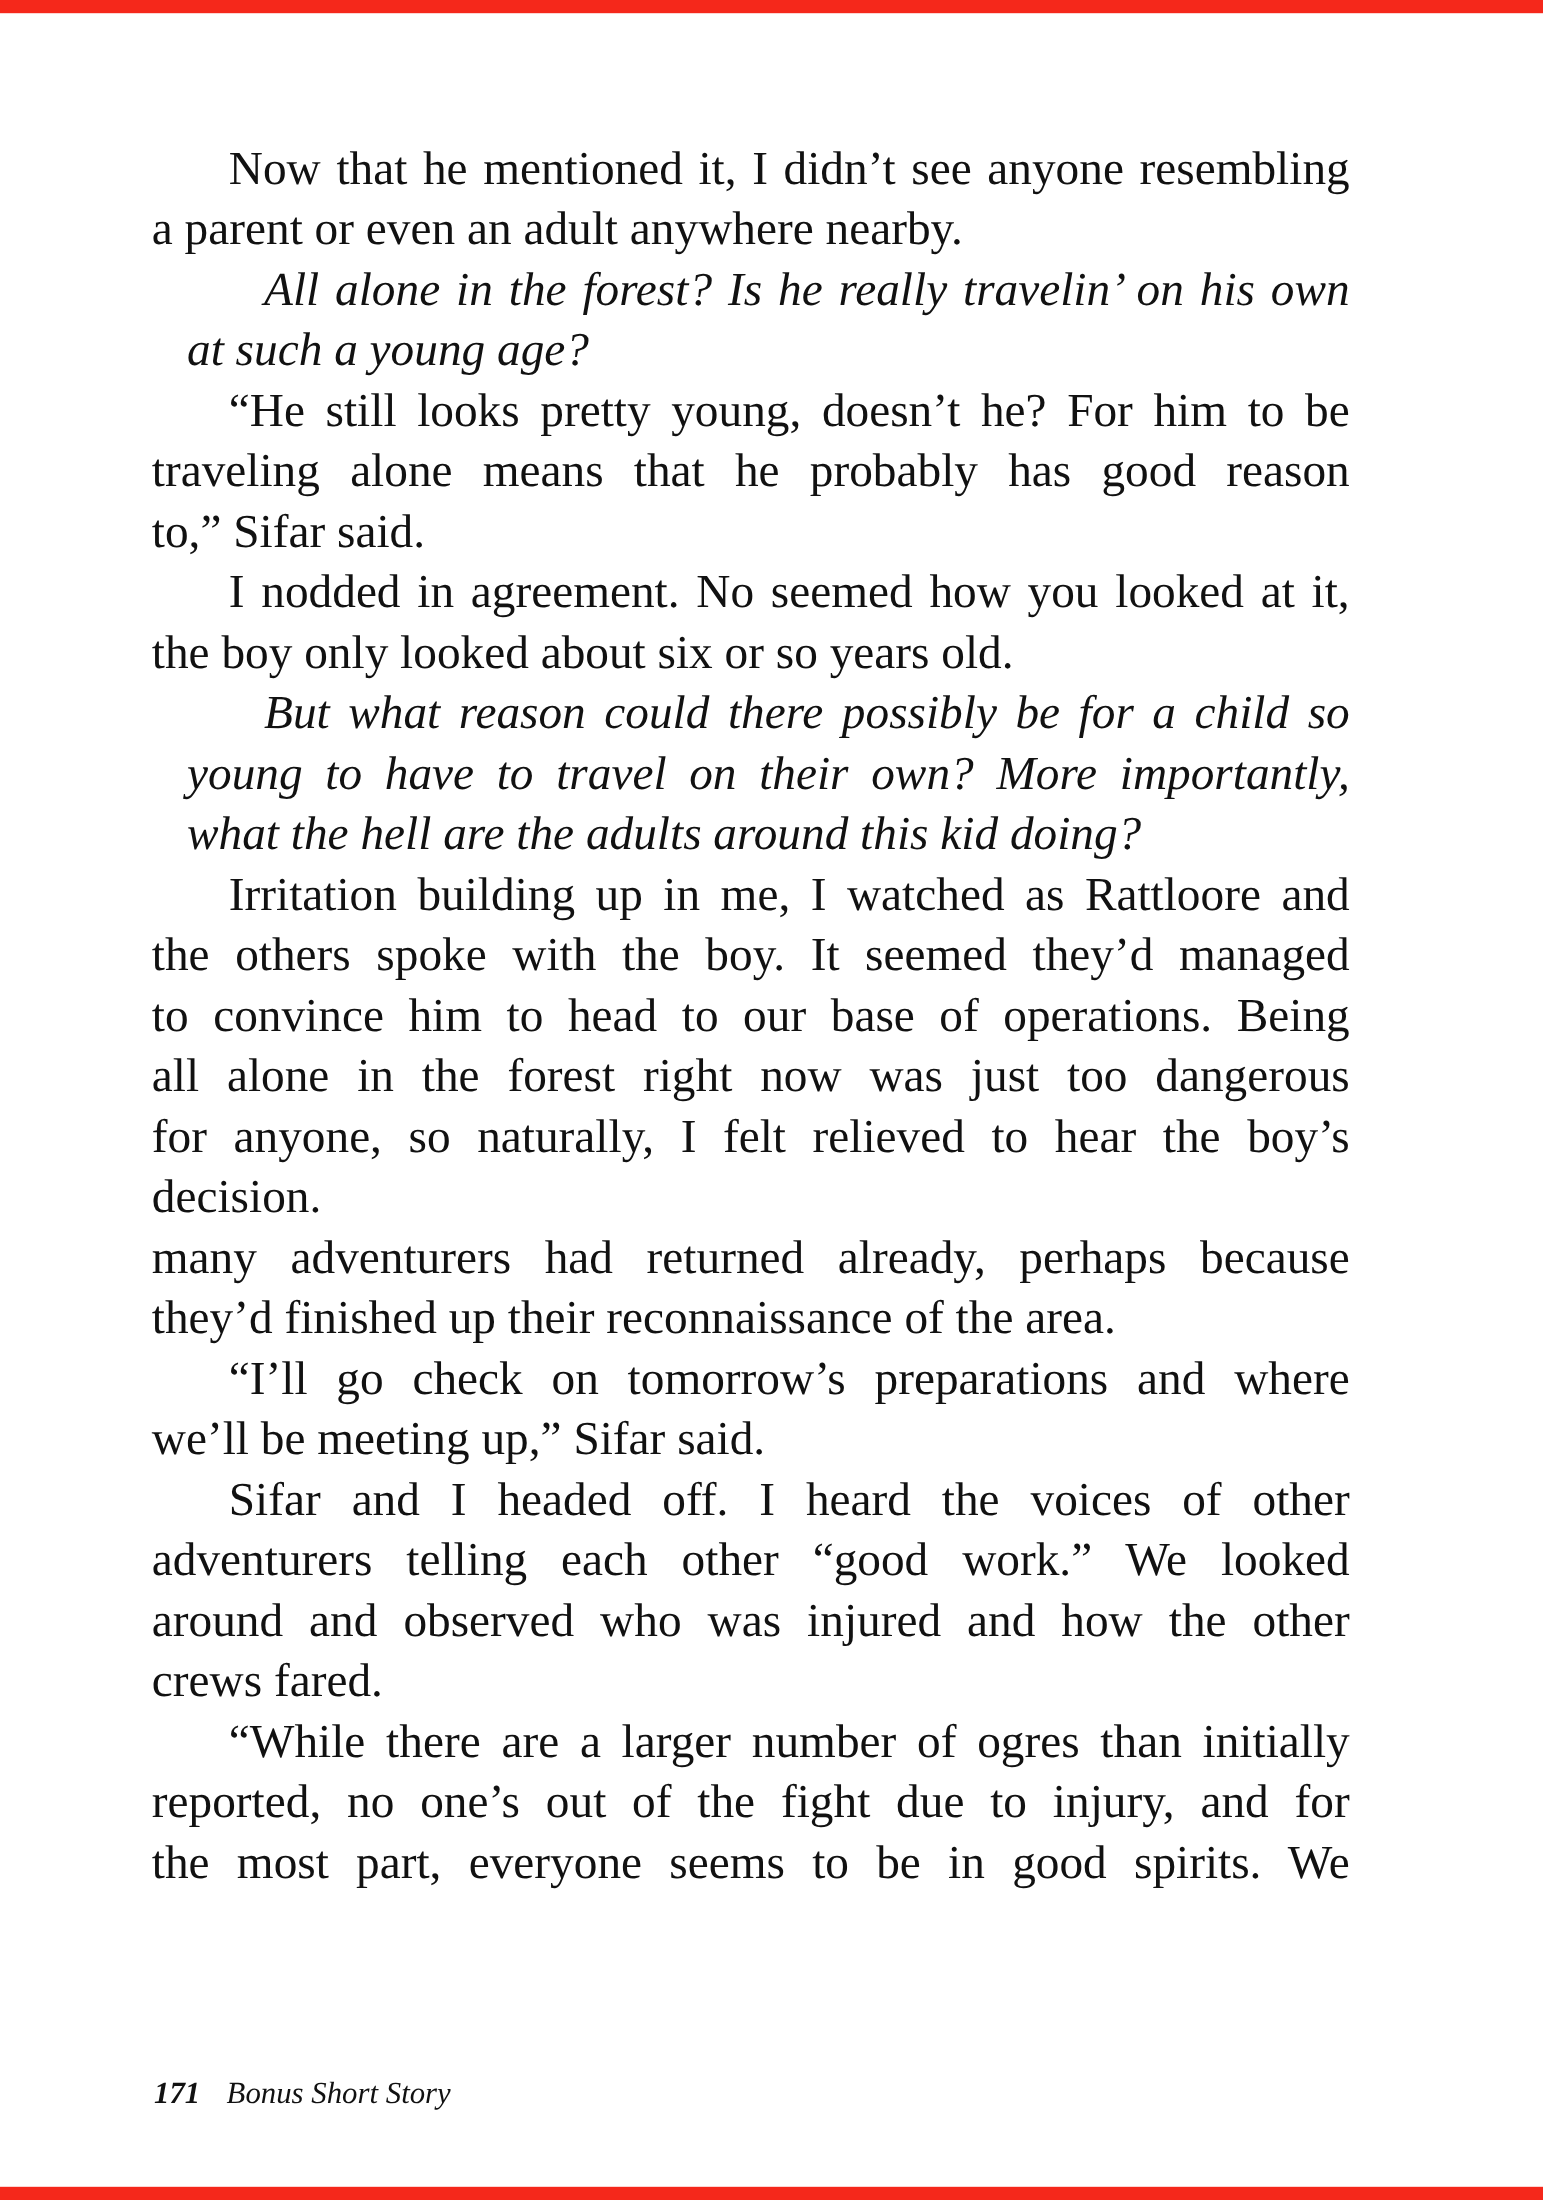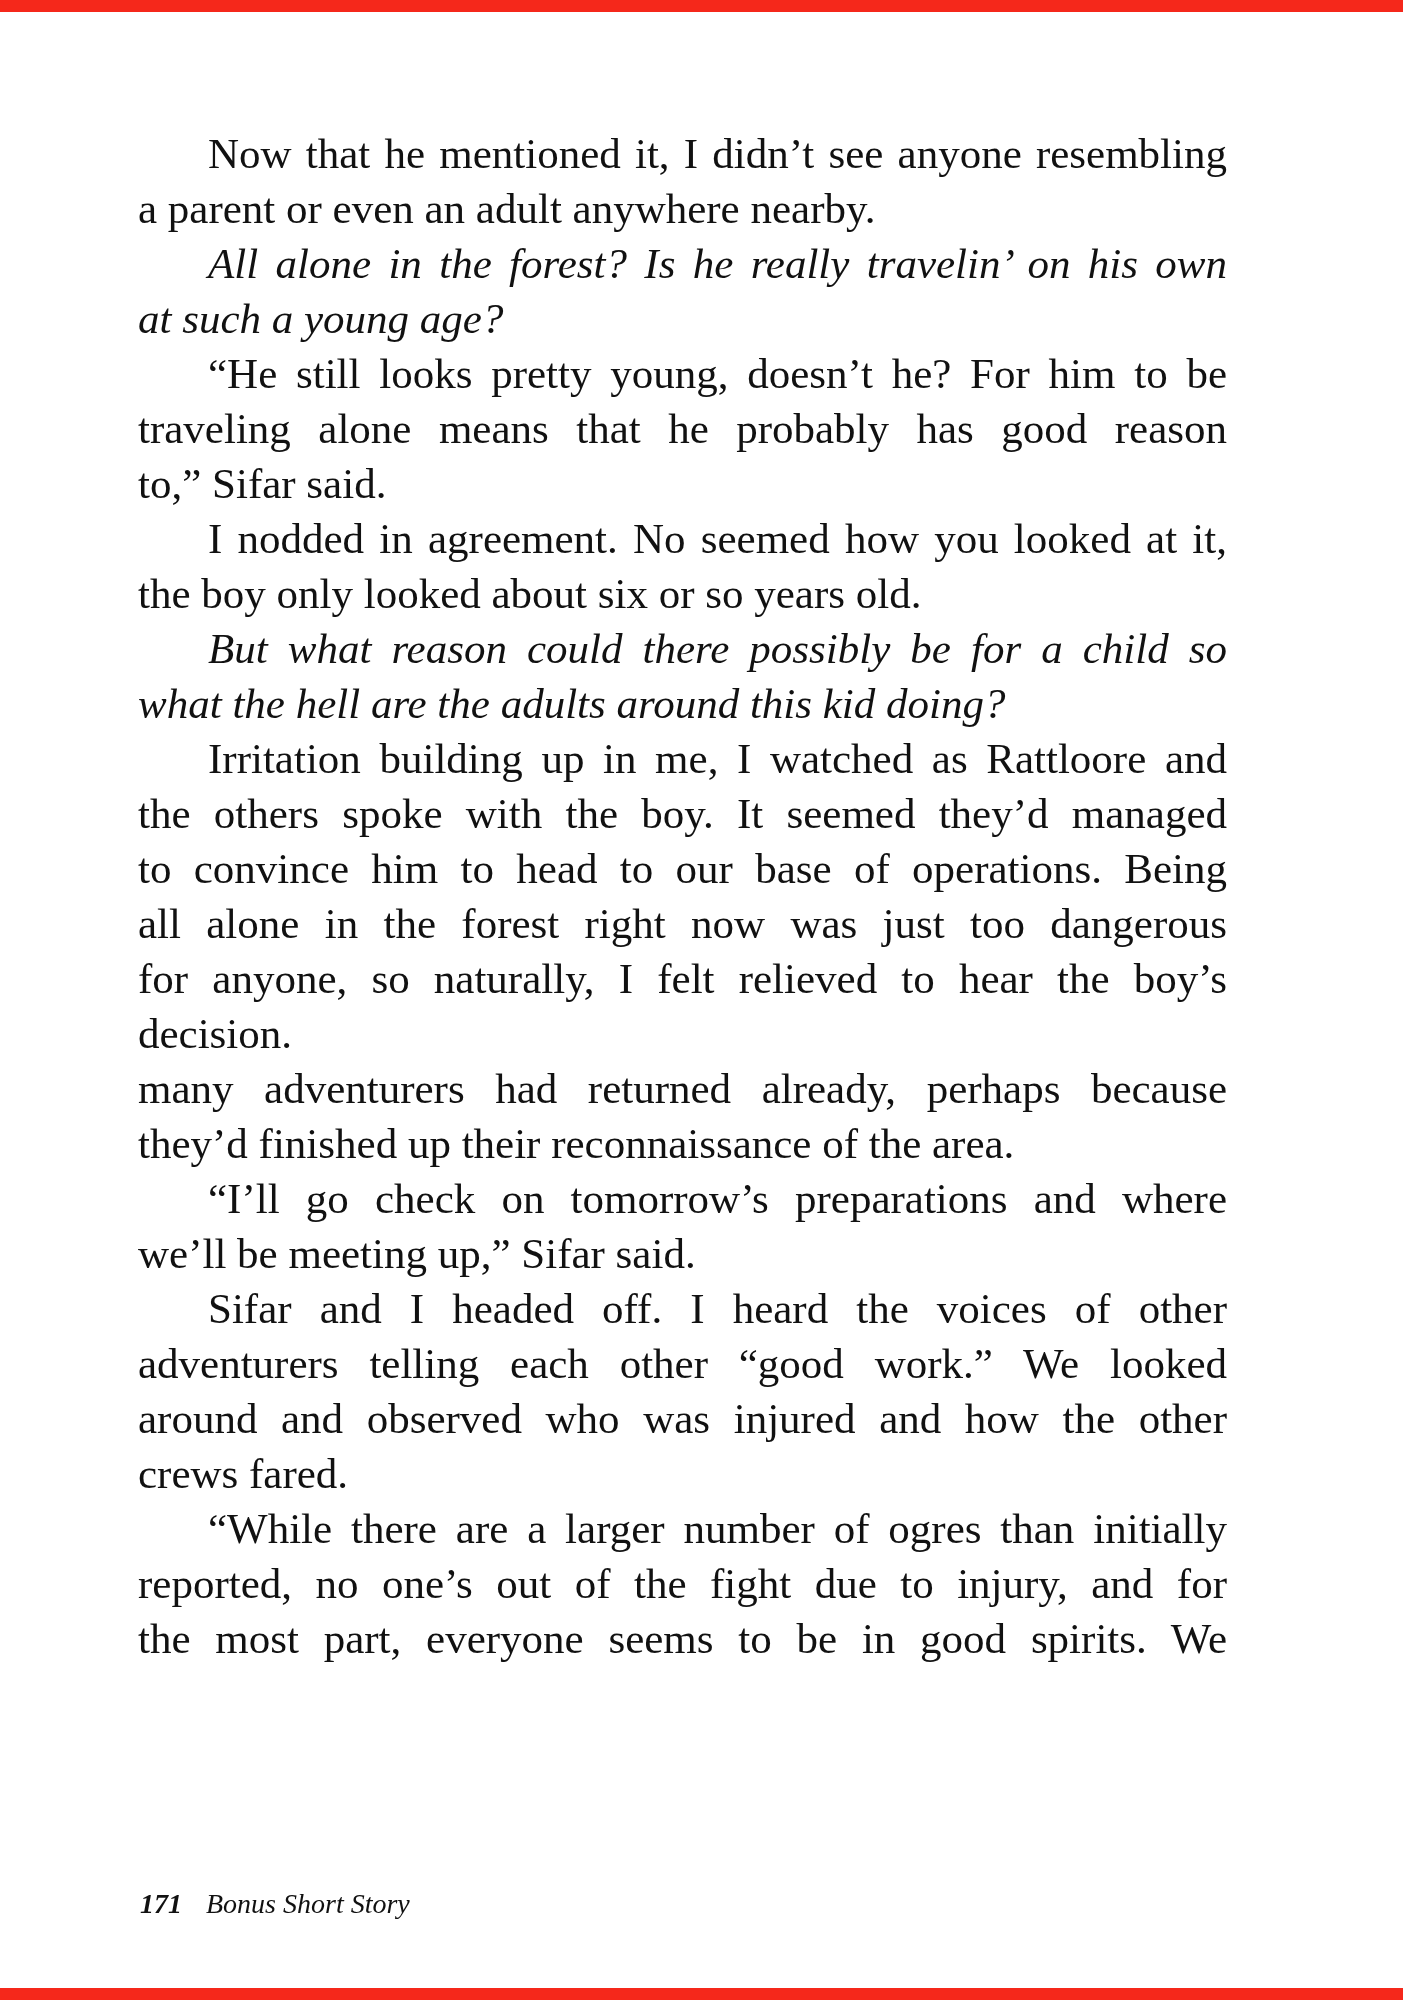--- a/index.html
+++ b/index.html
@@ -38,21 +38,21 @@
     text-align: justify;
     text-align-last: justify;
     -moz-text-align-last: justify;
   }
   .end {
     text-align: right;
     text-align-last: left;
     -moz-text-align-last: left;
   }
   .ind { padding-left: 70px; }
-  .it  { font-style: italic; }
+  .it  { font-style: italic; margin-left: 32px; }
 
   .footer {
     position: absolute;
     left: 140px;
     top: 1884px;
     font-size: 28px;
     line-height: 40px;
     font-style: italic;
     white-space: nowrap;
   }
@@ -72,20 +72,21 @@
     <div class="ln ind">Now that he mentioned it, I didn’t see anyone resembling</div>
     <div class="ln end">a parent or even an adult anywhere nearby.</div>
     <div class="ln ind it">All alone in the forest? Is he really travelin’ on his own</div>
     <div class="ln end it">at such a young age?</div>
     <div class="ln ind">“He still looks pretty young, doesn’t he? For him to be</div>
     <div class="ln">traveling alone means that he probably has good reason</div>
     <div class="ln end">to,” Sifar said.</div>
     <div class="ln ind">I nodded in agreement. No seemed how you looked at it,</div>
     <div class="ln end">the boy only looked about six or so years old.</div>
     <div class="ln ind it">But what reason could there possibly be for a child so</div>
+    <div class="ln it">young to have to travel on their own? More importantly,</div>
     <div class="ln end it">what the hell are the adults around this kid doing?</div>
     <div class="ln ind">Irritation building up in me, I watched as Rattloore and</div>
     <div class="ln">the others spoke with the boy. It seemed they’d managed</div>
     <div class="ln">to convince him to head to our base of operations. Being</div>
     <div class="ln">all alone in the forest right now was just too dangerous</div>
     <div class="ln">for anyone, so naturally, I felt relieved to hear the boy’s</div>
     <div class="ln end">decision.</div>
     <div class="ln">many adventurers had returned already, perhaps because</div>
     <div class="ln end">they’d finished up their reconnaissance of the area.</div>
     <div class="ln ind">“I’ll go check on tomorrow’s preparations and where</div>

